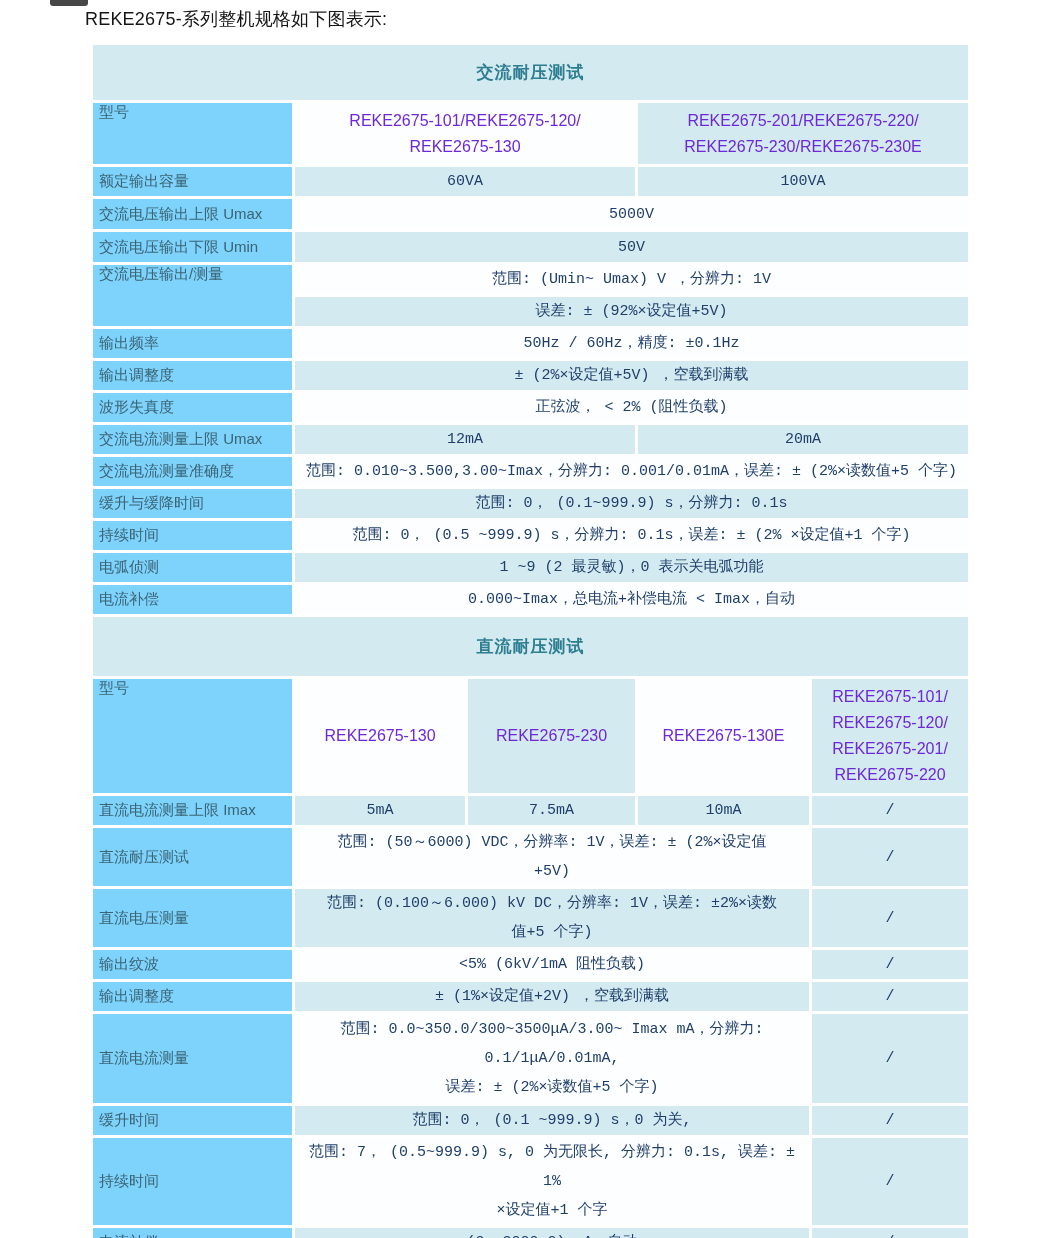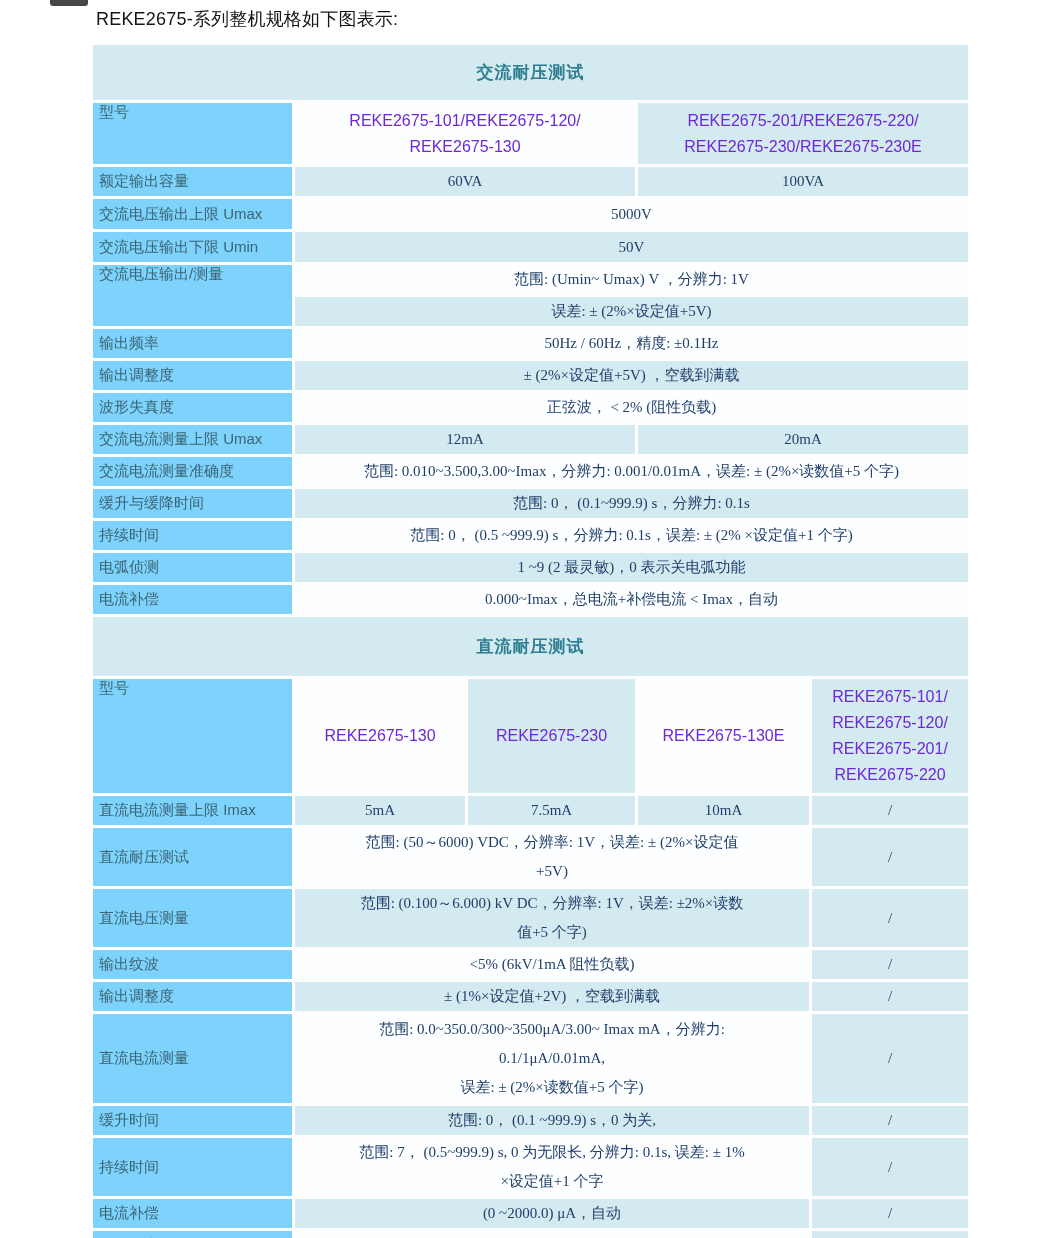--- a/index.html
+++ b/index.html
@@ -1,32 +1,32 @@
 <!DOCTYPE html>
 <html><head>
 <meta charset="utf-8">
 <style>
   html,body{margin:0;padding:0;}
   body{width:1045px;height:1238px;background:#ffffff;position:relative;overflow:hidden;
        font-family:"Liberation Sans", sans-serif;}
   .top-bar{position:absolute;left:50px;top:0;width:38px;height:6px;background:#474747;
            border-radius:0 0 3px 3px;}
-  .title{position:absolute;left:96px;top:7px;font-size:18px;font-weight:500;color:#151515;
+  .title{position:absolute;left:85px;top:7px;font-size:18px;font-weight:500;color:#151515;
          letter-spacing:0.2px;}
   table.spec{position:absolute;left:90px;top:42px;width:878px;border-collapse:collapse;
              table-layout:fixed;}
   table.spec td{border:3px solid #ffffff;padding:0 6px;overflow:hidden;}
   .cyan{background:#d4eaf1;}
   .white{background:#fdfeff;}
   .sect{background:#d4eaf1;text-align:center;color:#2d7e90;font-weight:bold;font-size:17px;
         font-family:Liberation Serif, serif;letter-spacing:1px;}
   .label{background:#7dd3fc;color:#3b6374;font-size:15px;text-align:left;padding-left:9px;
          font-family:"Liberation Sans", sans-serif;vertical-align:middle;}
   .vtop{vertical-align:top;padding-top:7px;}
-  .val{font-family:Liberation Serif, serif;color:#1f3f6a;font-size:15px;text-align:center;
+  .val{font-family:Liberation Mono, monospace;color:#1f3f6a;font-size:15px;text-align:center;
        vertical-align:middle;white-space:pre-line;line-height:29px;}
   .model{font-family:"Liberation Sans", sans-serif;color:#6d28d9;font-size:16px;
          text-align:center;vertical-align:middle;white-space:pre-line;line-height:26px;}
 </style>
 </head>
 <body>
 
 <div class="top-bar"></div>
 <div class="title">REKE2675-系列整机规格如下图表示:</div>
 
@@ -61,21 +61,21 @@
   </tr>
   <tr style="height:33px">
     <td class="label">交流电压输出下限 Umin</td>
     <td colspan="4" class="val cyan">50V</td>
   </tr>
   <tr style="height:32px">
     <td rowspan="2" class="label vtop">交流电压输出/测量</td>
     <td colspan="4" class="val white">范围: (Umin~ Umax) V ，分辨力: 1V</td>
   </tr>
   <tr style="height:31px">
-    <td colspan="4" class="val cyan">误差: ± (2%×设定值+5V)</td>
+    <td colspan="4" class="val cyan">误差: ± (92%×设定值+5V)</td>
   </tr>
   <tr style="height:31px">
     <td class="label">输出频率</td>
     <td colspan="4" class="val white">50Hz / 60Hz，精度: ±0.1Hz</td>
   </tr>
   <tr style="height:30px">
     <td class="label">输出调整度</td>
     <td colspan="4" class="val cyan">± (2%×设定值+5V) ，空载到满载</td>
   </tr>
   <tr style="height:31px">

